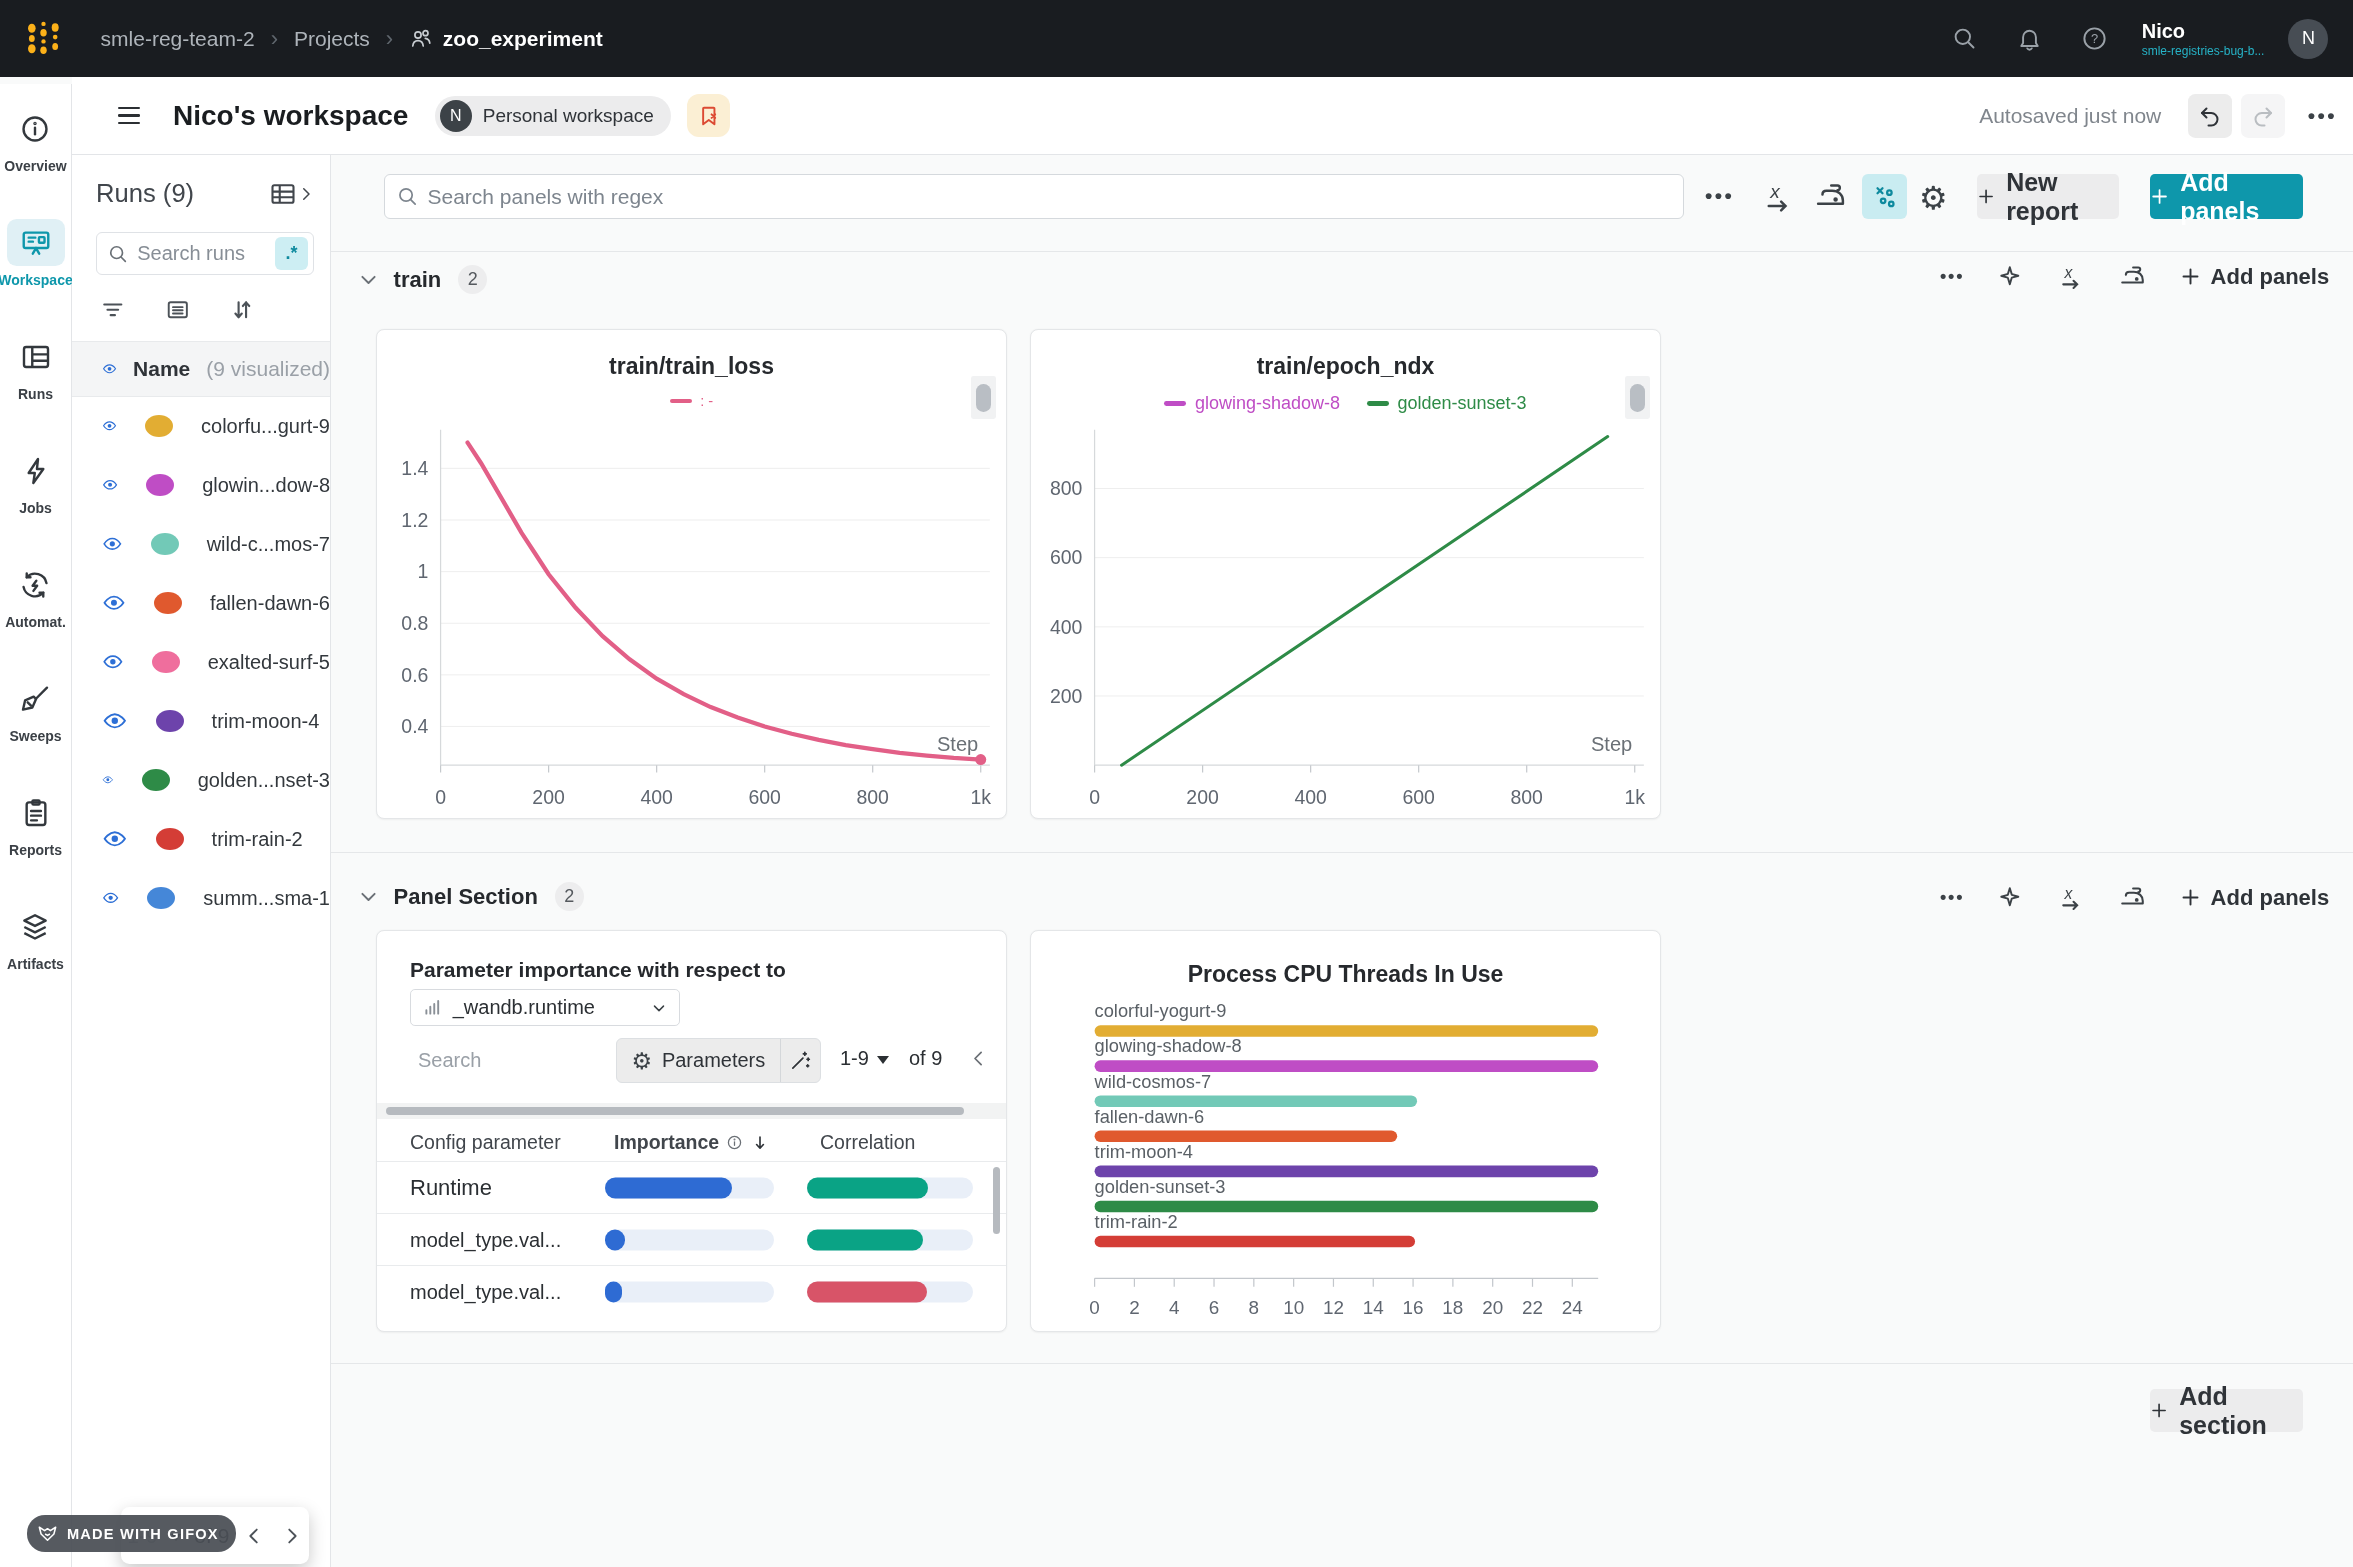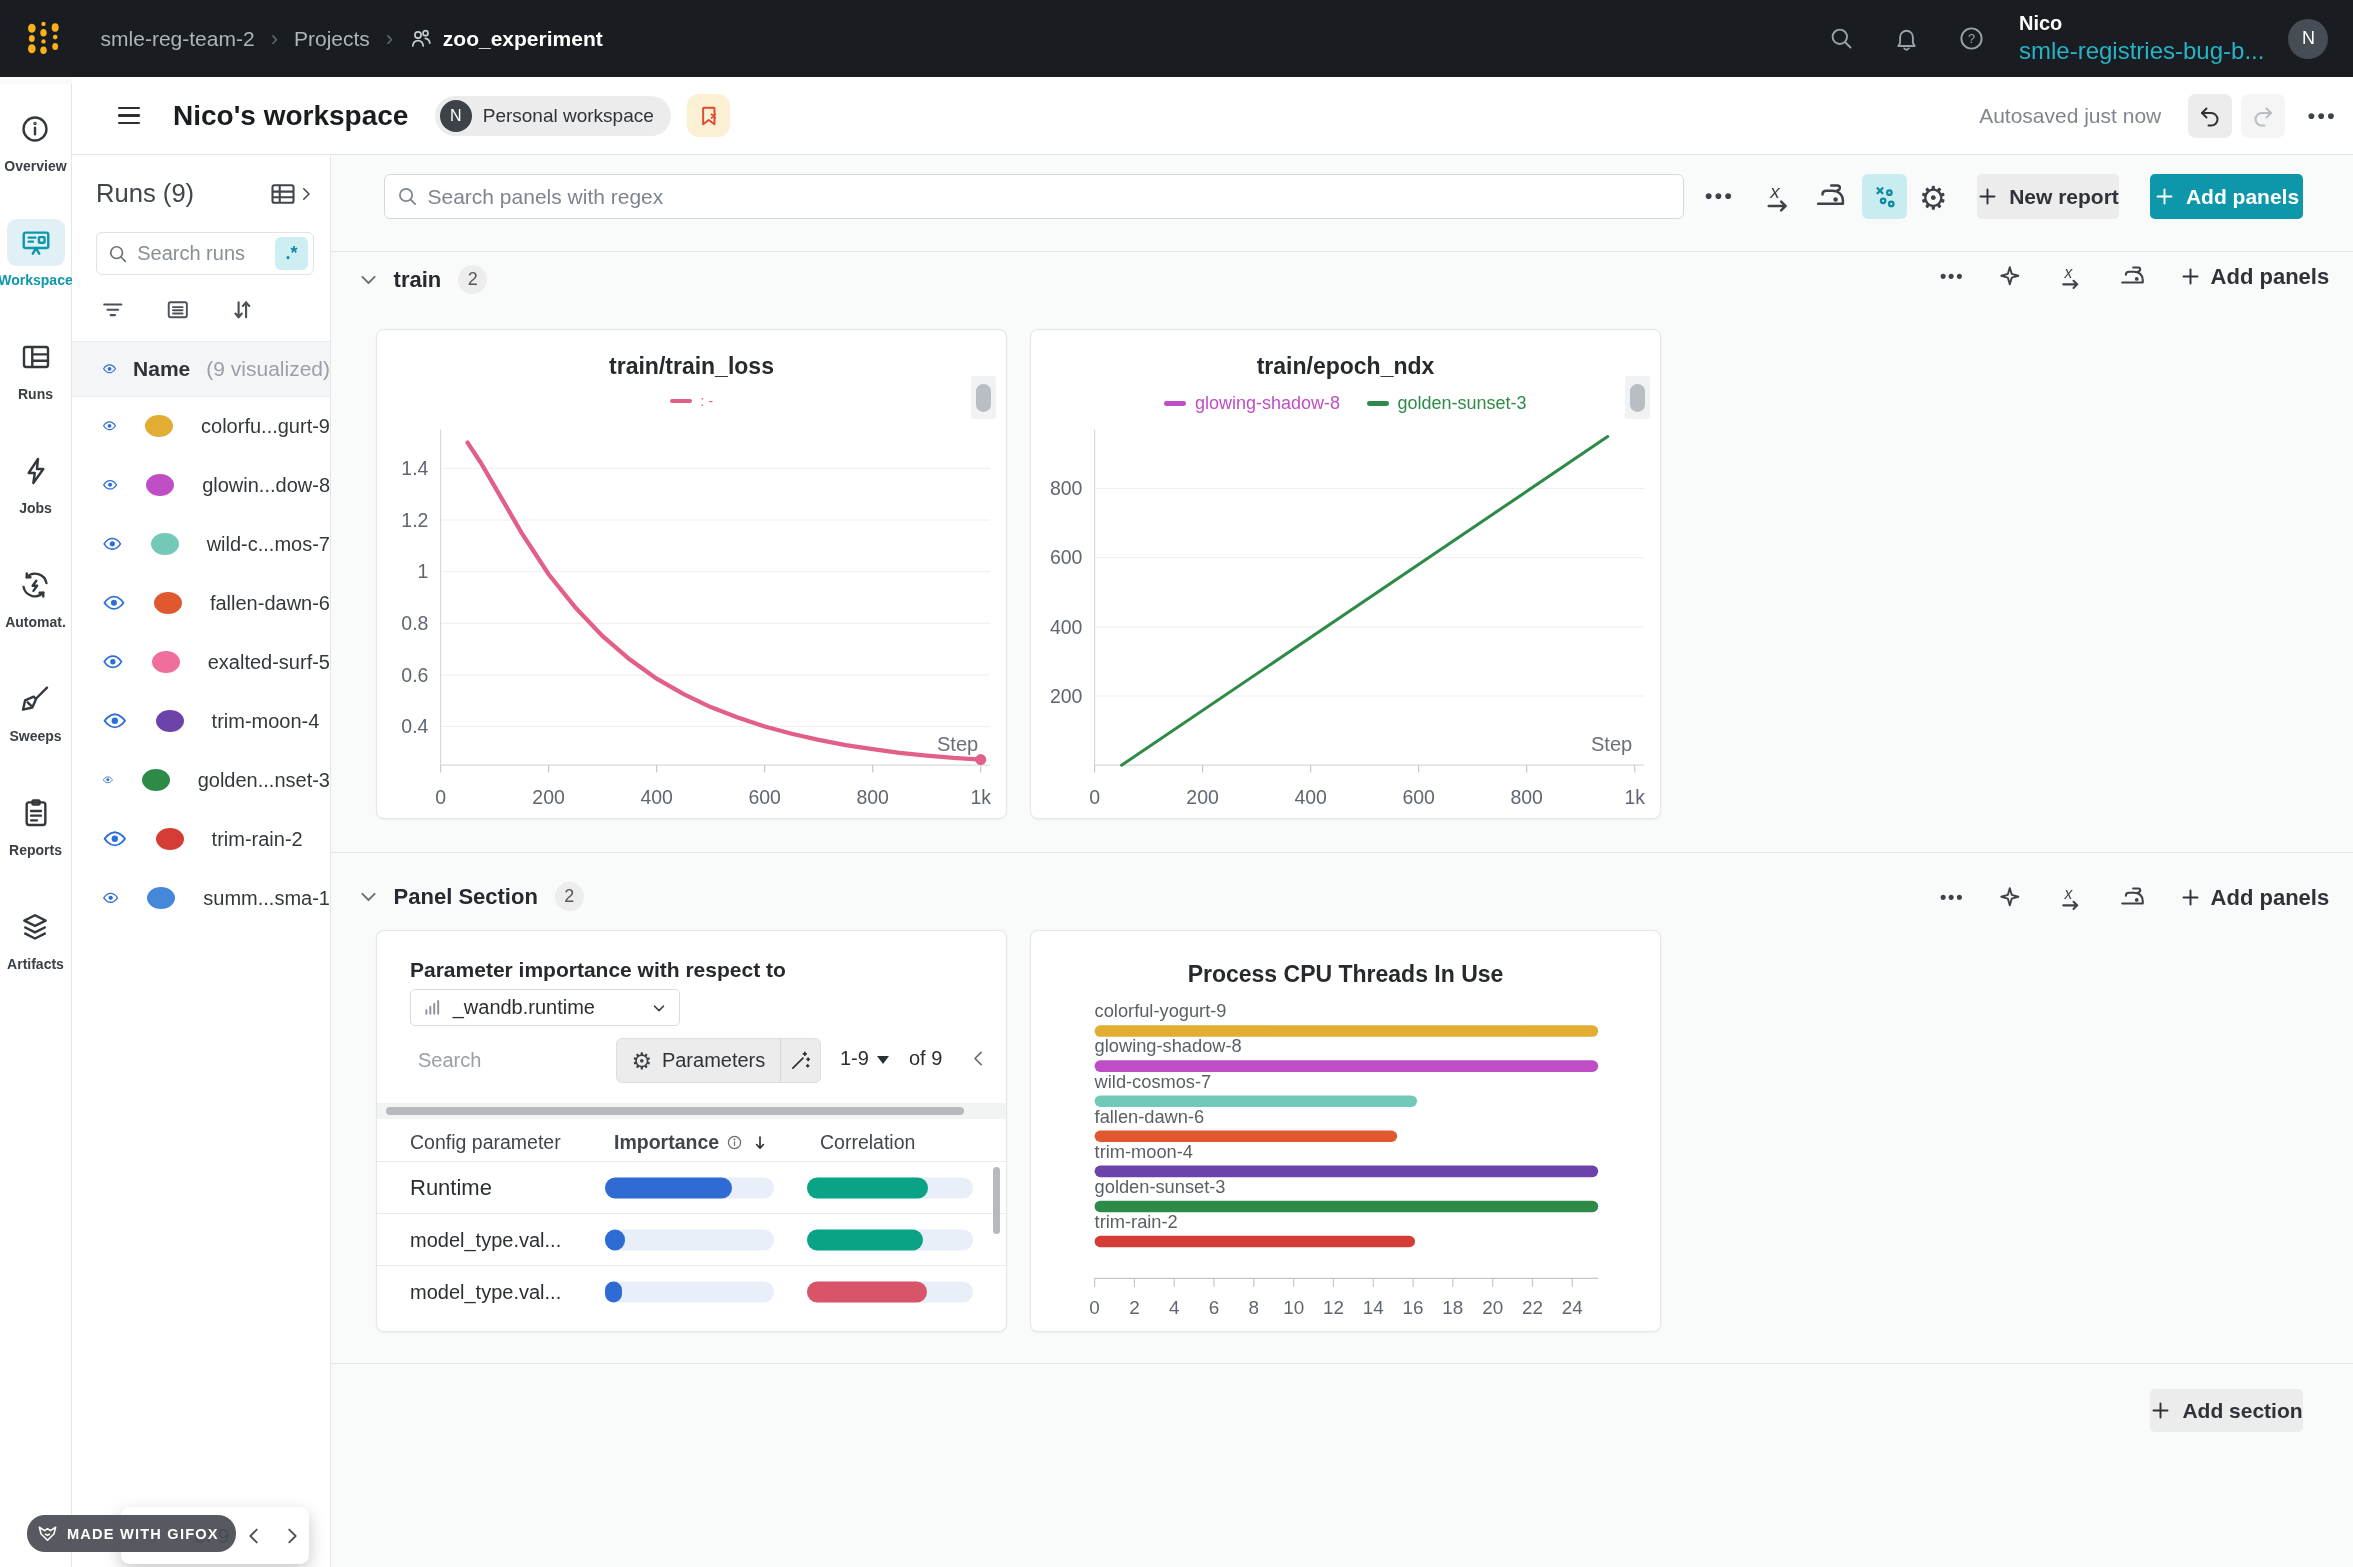--- a/index.html
+++ b/index.html
@@ -11,21 +11,21 @@
   
   .topbar { position:absolute; left:0; top:0; width:2354px; height:77px; background:#191c20; display:flex; align-items:center; }
   .logo { margin-left:25.6px; }
   .crumbs { display:flex; align-items:center; gap:16px; margin-left:40px; font-size:21px; color:#aeb4ba; }
   .crumb-sep { color:#5f666d; font-size:22px; }
   .crumb-last { color:#fff; font-weight:700; display:flex; align-items:center; gap:9.7px; }
   .topbar-right { margin-left:auto; display:flex; align-items:center; padding-right:25.6px; }
   .tb-icon { color:#9aa1a8; margin-left:38px; }
   .user-block { margin-left:34px; line-height:1.25; }
   .user-name { color:#fff; font-size:20px; font-weight:700; }
-  .user-team { color:#26b3c7; font-size:24px; }
+  .user-team { color:#26b3c7; font-size:12px; }
   .avatar { margin-left:24px; width:40px; height:40px; border-radius:50%; background:#474d54; color:#fff; font-size:18px; display:flex; align-items:center; justify-content:center; }
 
   
   .header-row { position:absolute; left:72px; top:77px; width:2282px; height:78px; background:#fff; border-bottom:0.6px solid #e3e5e8; display:flex; align-items:center; padding-left:46px; }
   .hamburger { width:22px; }
   .hamburger div { height:2.1px; background:#2b2f33; border-radius:1.2px; margin:5.2px 0; }
   .page-title { font-size:28px; font-weight:700; color:#1a1d20; margin-left:33px; }
   .ws-badge { margin-left:27px; height:40px; border-radius:20px; background:#ececed; display:flex; align-items:center; padding:0 17px 0 4.3px; gap:11px; }
   .ws-badge .mini-avatar { width:32px; height:32px; border-radius:50%; background:#3c4247; color:#fff; font-size:16px; display:flex; align-items:center; justify-content:center; }
   .ws-badge .lbl { font-size:19px; color:#2f3338; }
@@ -59,21 +59,21 @@
   .runs-list-header .sfx { font-size:21px; color:#9aa0a7; }
   .run-row { height:59px; display:flex; align-items:center; padding-left:30px; gap:28px; }
   .run-dot { width:28px; height:22px; border-radius:50%; flex:none; }
   .run-name { font-size:20px; color:#33383d; white-space:nowrap; }
 
   
   .panels-search { position:absolute; left:384px; top:174px; width:1300px; height:45px; background:#fff; border:1.2px solid #d5d9dd; border-radius:6px; display:flex; align-items:center; padding-left:11px; color:#7d858e; }
   .panels-search .ph { font-size:21px; margin-left:8.5px; }
   .ticon { position:absolute; color:#3c4247; }
   .scatter-box { position:absolute; left:1862px; top:174px; width:45px; height:45px; border-radius:6px; background:#c9ecf1; color:#0e8a9e; display:flex; align-items:center; justify-content:center; }
-  .btn { display:flex; align-items:center; justify-content:center; gap:11px; border-radius:4.9px; font-size:21px; font-weight:700; }
+  .btn { display:flex; align-items:center; justify-content:center; gap:11px; border-radius:4.9px; font-size:25px; font-weight:700; }
   .btn-newreport { position:absolute; left:1977px; top:174px; width:142px; height:45px; background:#ececed; color:#2f3338; }
   .btn-addpanels { position:absolute; left:2150px; top:174px; width:153px; height:45px; background:#0e97ab; color:#fff; }
   .divider { position:absolute; left:331px; width:2023px; height:0.6px; background:#e5e7e9; }
 
   
   .sec-header { position:absolute; display:flex; align-items:center; color:#26292d; }
   .sec-title { font-size:22px; font-weight:700; margin-left:14.6px; }
   .sec-count { margin-left:17px; width:29px; height:29px; border-radius:50%; background:#ededee; color:#55595e; font-size:18px; display:flex; align-items:center; justify-content:center; }
   .sec-tools { position:absolute; display:flex; align-items:center; gap:33px; color:#3c4247; }
   .sec-tools .addp { display:flex; align-items:center; gap:9.7px; font-size:22px; font-weight:700; color:#2f3338; }

